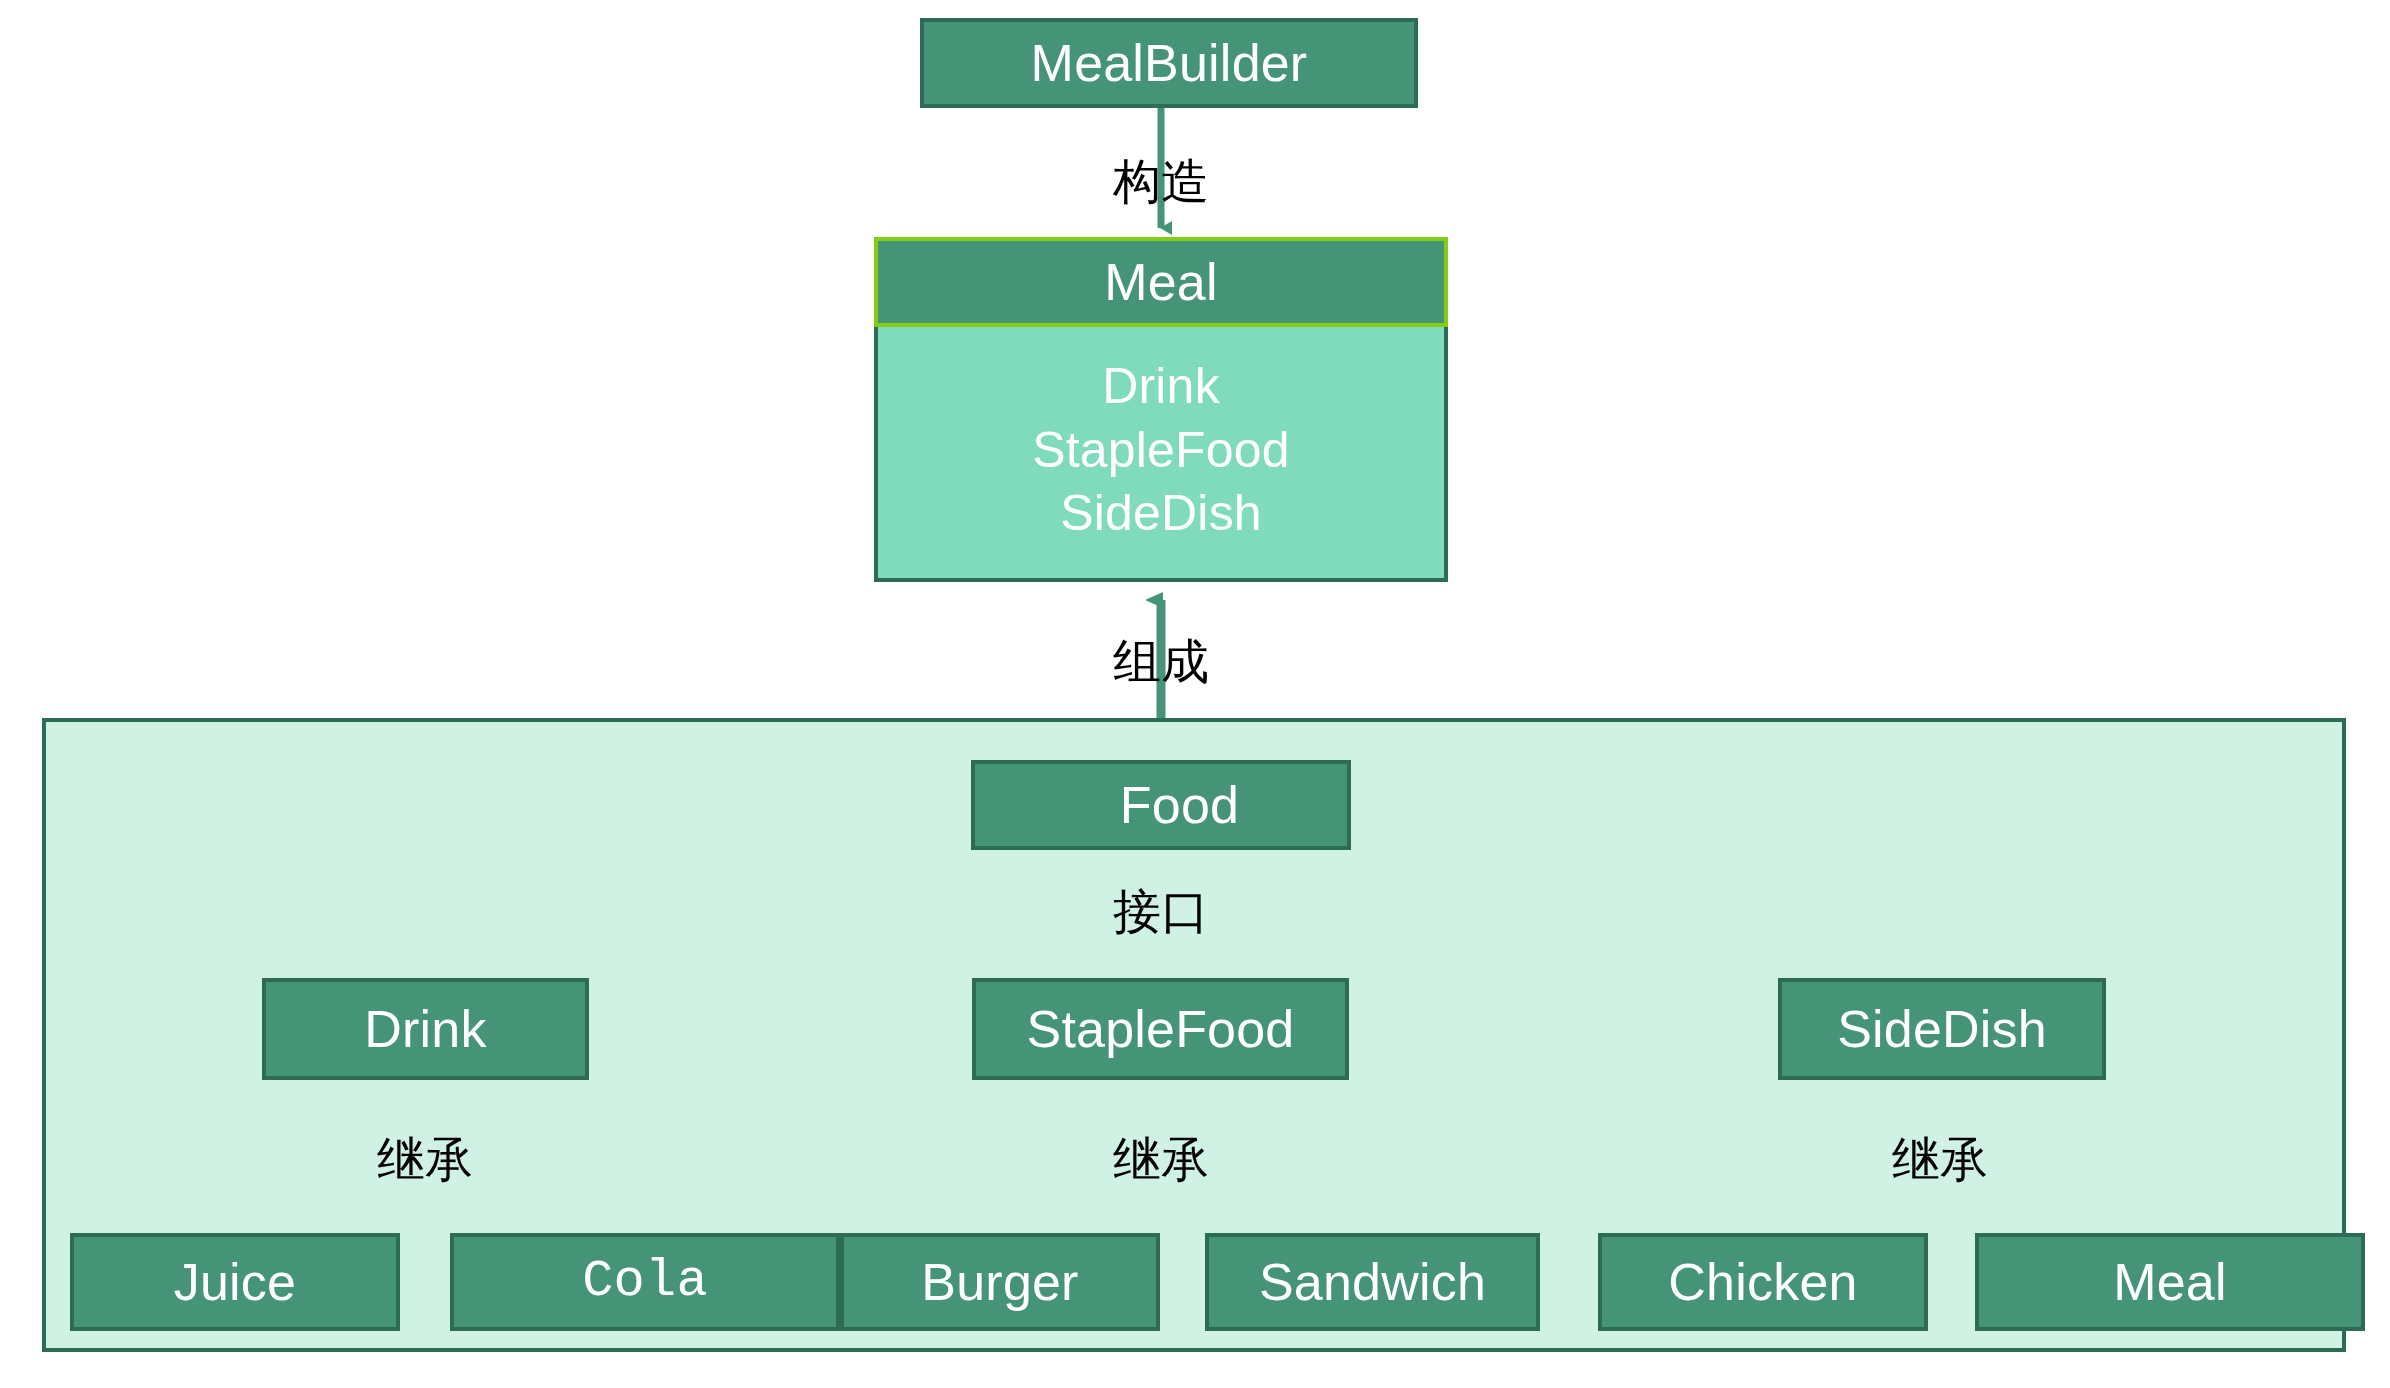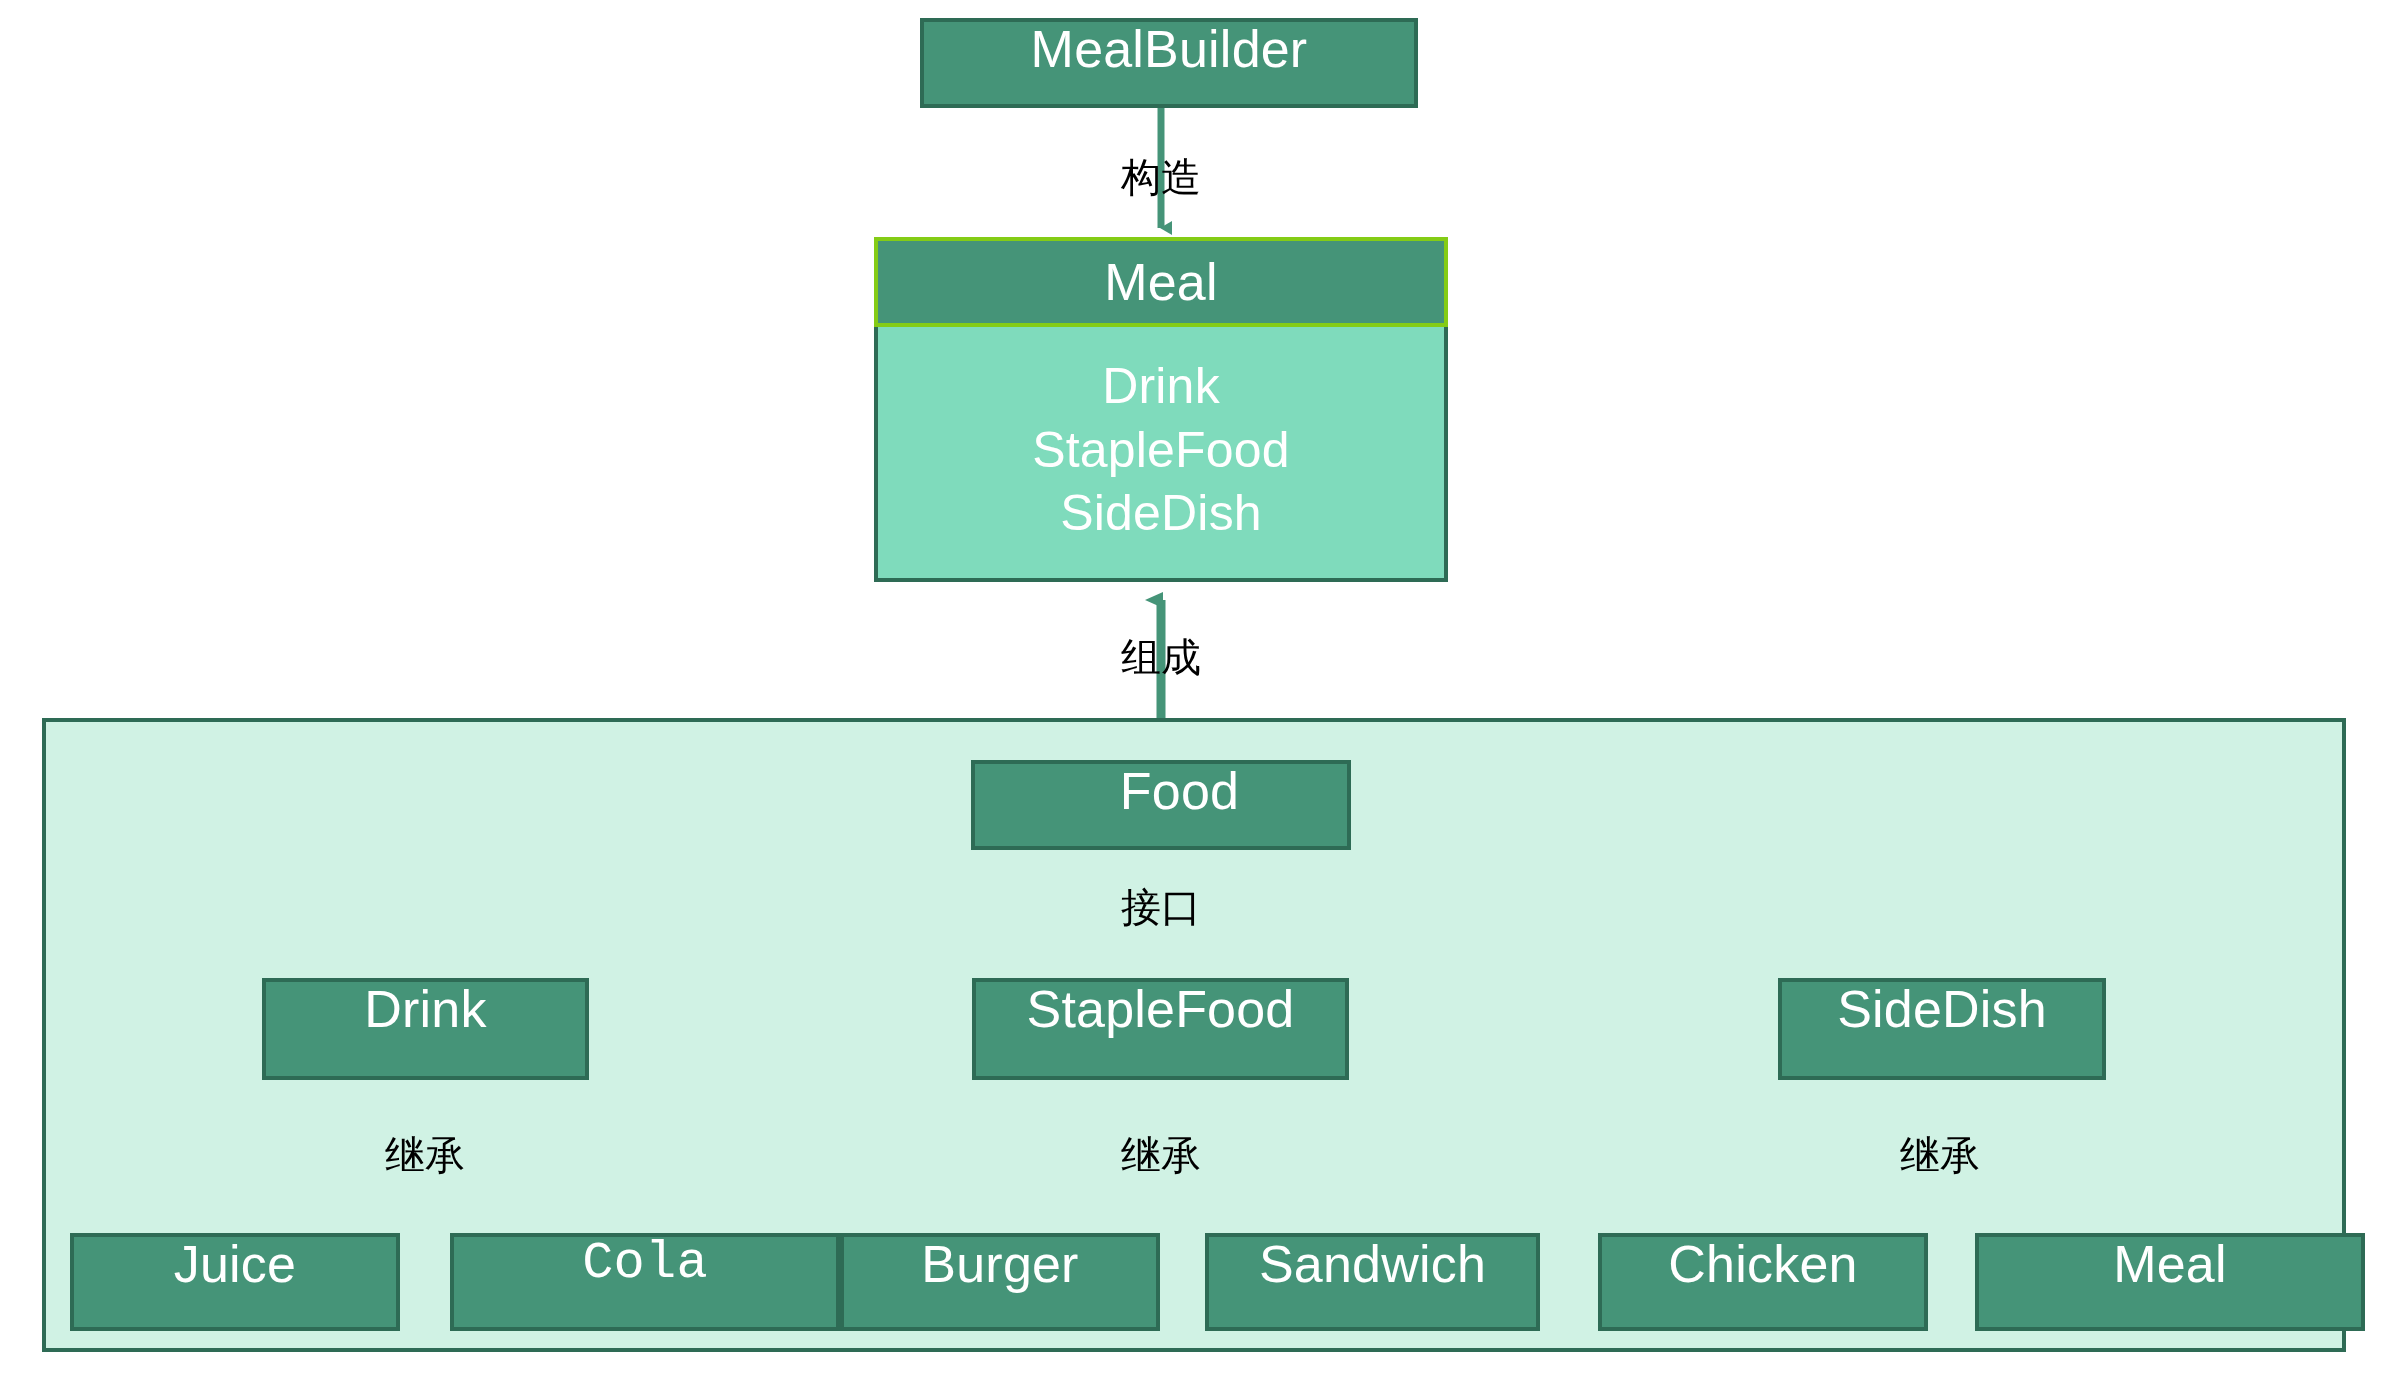--- a/index.html
+++ b/index.html
@@ -23,20 +23,21 @@
     position: absolute;
     top: 0;
     left: 0;
     width: 2390px;
     height: 1388px;
   }
   .node-box {
     position: absolute;
     box-sizing: border-box;
     display: flex;
+    align-items: center;
     justify-content: center;
     color: #ffffff;
     background: #459478;
     border: 4px solid #2E6B55;
     font-weight: 400;
     letter-spacing: 0.2px;
     line-height: 1.05;
     white-space: nowrap;
   }
   .node-box.composite {
@@ -81,21 +82,21 @@
   .edge-label {
     position: absolute;
     color: #000000;
     background: transparent;
     white-space: nowrap;
     transform: translateX(-50%);
     text-align: center;
   }
   .fs-52 { font-size: 52px; }
   .fs-50 { font-size: 50px; }
-  .label-cn { font-size: 40px; font-family: Liberation Serif, serif; }
+  .label-cn { font-size: 48px; font-family: Liberation Serif, serif; }
 </style>
 </head>
 <body>
 
 <div id="diagram-root">
 
   <svg class="layer" viewBox="0 0 2390 1388">
     <defs>
       <marker id="arrow-teal-down" markerWidth="14" markerHeight="12" refX="7" refY="11" orient="auto" markerUnits="userSpaceOnUse">
         <path d="M0,0 L14,0 L7,12 Z" fill="#459478"></path>

